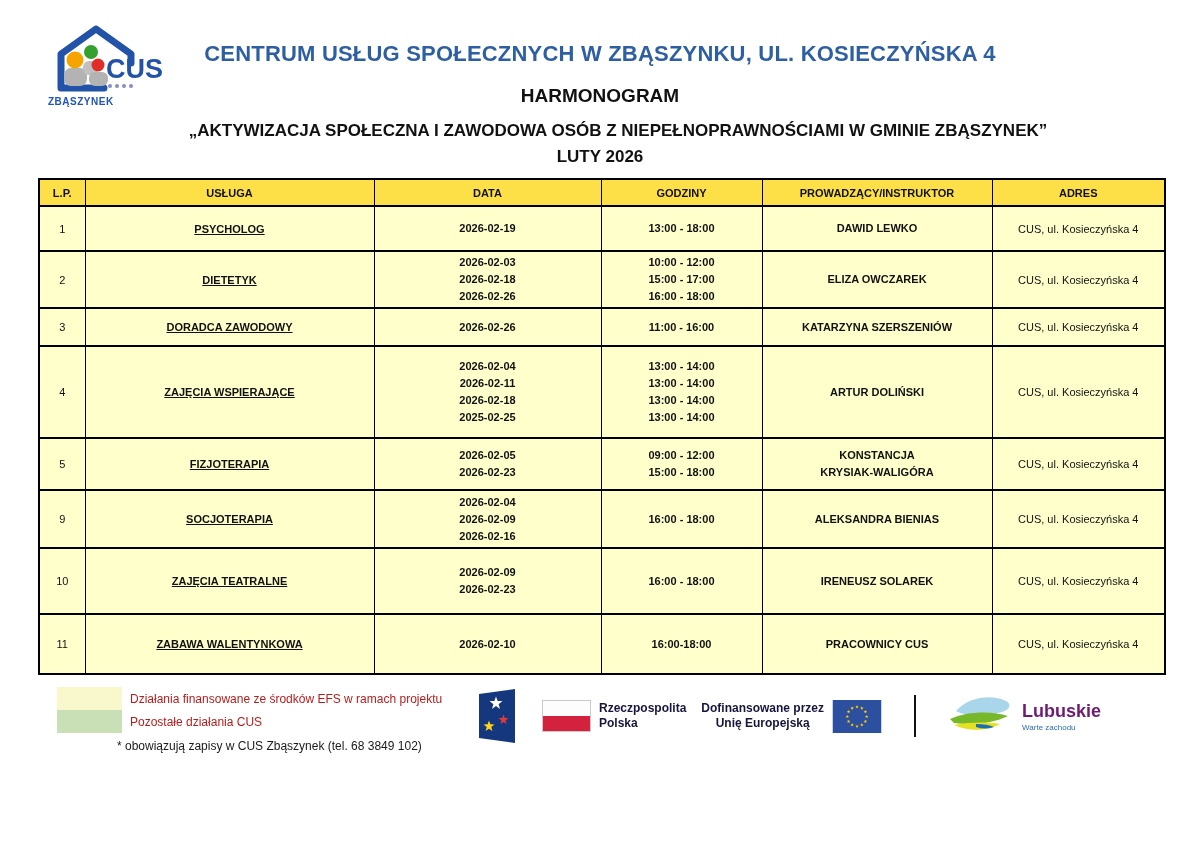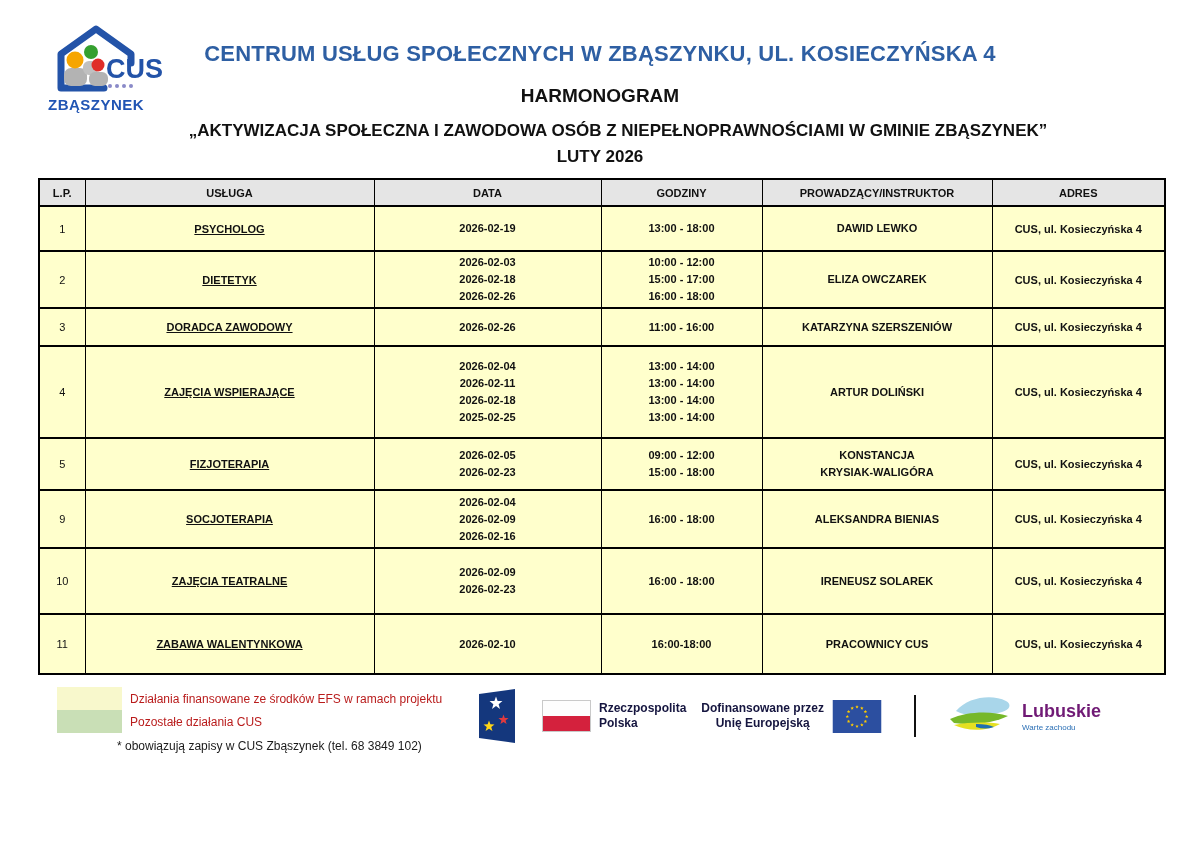--- a/index.html
+++ b/index.html
@@ -2,41 +2,41 @@
 <html lang="pl"><head>
 <meta charset="utf-8">
 <style>
   * { margin:0; padding:0; box-sizing:border-box; }
   html,body { background:#fff; }
   body { font-family:"Liberation Sans","DejaVu Sans",sans-serif; color:#111; }
   .page { position:relative; width:1200px; height:848px; background:#ffffff; overflow:hidden; }
 
   
   .logo-block { position:absolute; left:46px; top:22px; width:130px; text-align:left; }
-  .logo-city { font-size:15px; font-weight:bold; color:#2155b4; letter-spacing:0.5px; margin-top:-2px; margin-left:2px; }
+  .logo-city { font-size:10px; font-weight:bold; color:#2155b4; letter-spacing:0.5px; margin-top:-2px; margin-left:2px; }
 
   .titles { position:absolute; left:0; top:8px; width:1200px; text-align:center; }
   .main-title { margin-top:33px; font-size:22px; font-weight:bold; color:#2e5fa3; letter-spacing:0.2px; }
   .subtitle   { margin-top:18px; font-size:19px; font-weight:bold; color:#111; }
   .project-title { margin-top:14px; font-size:17px; font-weight:bold; color:#111;padding-left:36px; }
   .period     { margin-top:6px;  font-size:17px; font-weight:bold; color:#111; }
 
   
   table.schedule { position:absolute; left:38px; top:178px; border-collapse:collapse; table-layout:fixed; width:1126px; }
   table.schedule th, table.schedule td { border:1px solid #000; border-top-width:2px; border-bottom-width:2px; }
   table.schedule { border:2px solid #000; }
   table.schedule th {
-    background:#e5e5e5; font-size:11px; font-weight:bold; text-align:center; color:#111;
+    background:#fde047; font-size:11px; font-weight:bold; text-align:center; color:#111;
     height:27px; padding:2px 4px;
   }
   table.schedule td { background:#ffffcc; font-size:11px; color:#111; text-align:center; vertical-align:middle; padding:2px 4px; }
   td.cell-lp { font-weight:normal; }
   td.cell-service { text-align:left; padding-left:6px; font-weight:bold;text-decoration:underline; }
   td.cell-dates, td.cell-hours, td.cell-instructor { font-weight:bold; }
-  td.cell-address { font-weight:bold; }
+  td.cell-address { font-weight:normal; }
   .pre { white-space:pre-line; line-height:1.55; }
 
   
   .legend { position:absolute; left:57px; top:687px; }
   .legend-row { display:flex; align-items:center; }
   .swatch { width:65px; height:23px; flex:0 0 auto; }
   .swatch.efs { background:#f8f8cc; }
   .swatch.cus { background:#c9dfb6; }
   .legend-label { margin-left:8px; font-size:12px; color:#b91c1c; white-space:nowrap; }
   .legend-note { margin-top:6px; margin-left:60px; font-size:12px; color:#1a1a1a; white-space:nowrap; }

